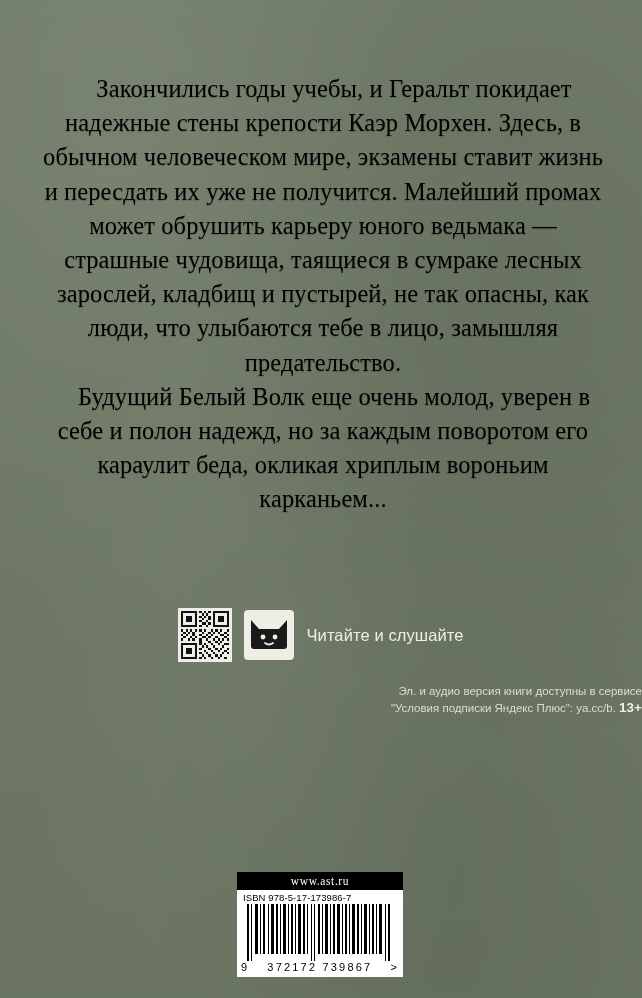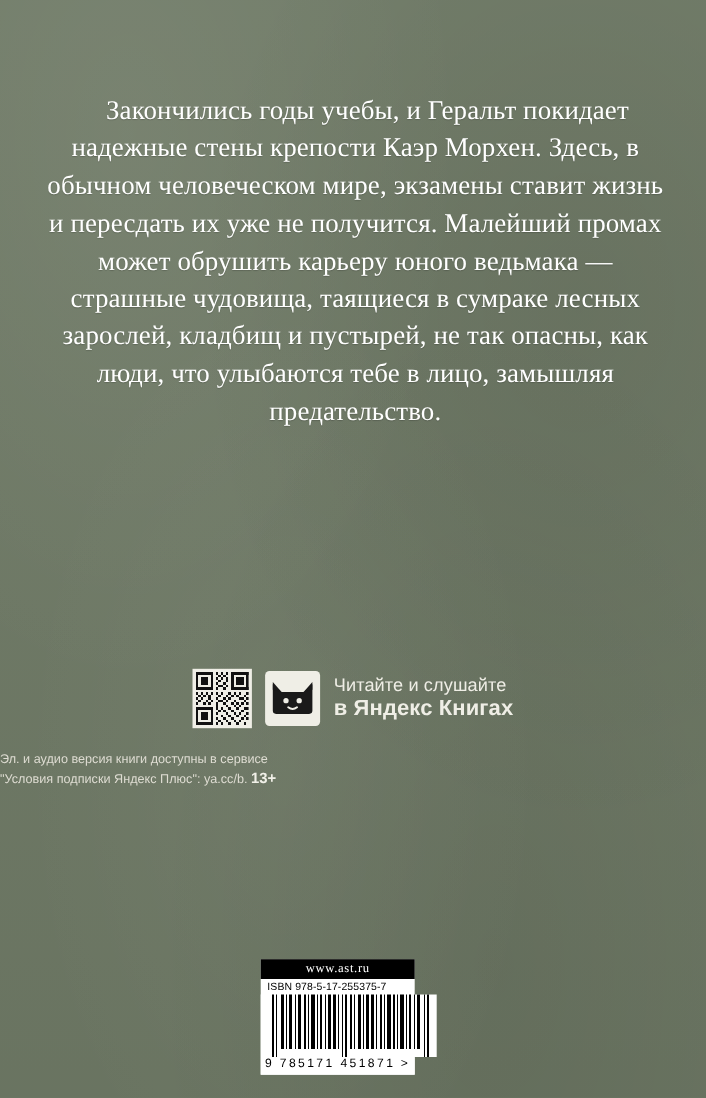--- a/index.html
+++ b/index.html
@@ -27,26 +27,25 @@
       linear-gradient(180deg, rgba(255,255,255,0.025), rgba(0,0,0,0.05));
     mix-blend-mode: normal;
   }
 
   .blurb {
     position: absolute;
     left: 40px;
     right: 36px;
     top: 72px;
     text-align: center;
-    color: #ffffff;
+    color: #000000;
     font-size: 24.5px;
     line-height: 34.2px;
     letter-spacing: 0.1px;
     text-shadow: 0 1px 1px rgba(0,0,0,0.18);
-    margin-top: 12px;
   }
   .blurb p {
     margin: 0;
   }
   .blurb p.indent {
     text-indent: 22px;
   }
 
   .promo {
     position: absolute;
@@ -95,37 +94,37 @@
     font-weight: 700;
     letter-spacing: 0.1px;
     margin-top: 1px;
   }
 
   .legal {
     position: absolute;
     left: 0;
     right: 0;
     top: 684px;
-    text-align: left;
+    text-align: right;
     color: #dedcd2;
     font-family: "Liberation Sans", sans-serif;
     font-size: 11.5px;
     line-height: 15.5px;
   }
   .legal .age {
     font-weight: 700;
     font-size: 13.5px;
     color: #f1f0e8;
   }
 
   .barcode-block {
     position: absolute;
     left: 237px;
     top: 872px;
-    width: 140px;
+    width: 166px;
     background: #ffffff;
   }
   .site-bar {
     background: #000000;
     color: #ffffff;
     text-align: center;
     font-family: "Liberation Serif", serif;
     font-size: 11.5px;
     letter-spacing: 0.6px;
     padding: 3px 0 3px;
@@ -155,20 +154,21 @@
     background: #ffffff;
   }
 </style>
 </head>
 <body>
 
 <div class="texture"></div>
 
 <div class="blurb">
   <p class="indent">Закончились годы учебы, и Геральт покидает надежные стены крепости Каэр Морхен. Здесь, в обычном человеческом мире, экзамены ставит жизнь и пересдать их уже не получится. Малейший промах может обрушить карьеру юного ведьмака — страшные чудовища, таящиеся в сумраке лесных зарослей, кладбищ и пустырей, не так опасны, как люди, что улыбаются тебе в лицо, замышляя предательство.</p>
+  <p class="indent">Будущий Белый Волк еще очень молод, уверен в себе и полон надежд, но за каждым поворотом его караулит беда, окликая хриплым вороньим карканьем...</p>
 </div>
 
 <div class="promo">
   <div class="qr">
     <svg width="48" height="48" viewBox="0 0 21 21" shape-rendering="crispEdges">
       <rect width="21" height="21" fill="#efeee6"></rect>
       <g fill="#111111">
         <rect x="0" y="0" width="7" height="1"></rect>
           <rect x="0" y="6" width="7" height="1"></rect>
         <rect x="0" y="0" width="1" height="7"></rect>
@@ -292,35 +292,34 @@
       <path d="M2 2 L2 9 L10 11 Z" fill="#1a1a1a"></path>
       <path d="M38 2 L38 9 L30 11 Z" fill="#1a1a1a"></path>
       <circle cx="14" cy="19" r="2.4" fill="#efeee6"></circle>
       <circle cx="26" cy="19" r="2.4" fill="#efeee6"></circle>
       <path d="M16 25 Q20 28 24 25" stroke="#efeee6" stroke-width="1.8" fill="none" stroke-linecap="round"></path>
     </svg>
   </div>
 
   <div class="promo-text">
     <div class="l1">Читайте и слушайте</div>
-    <div class="l2">в Яндекс Книгах</div>
   </div>
 </div>
 
 <div class="legal">
   <div>Эл. и аудио версия книги доступны в сервисе</div>
   <div>
     <span>"Условия подписки Яндекс Плюс": ya.cc/b.</span>
     <span class="age">13+</span>
   </div>
 </div>
 
 <div class="barcode-block">
   <div class="site-bar">www.ast.ru</div>
-  <div class="isbn-line">ISBN 978-5-17-255375-7</div>
+  <div class="isbn-line">ISBN 978-5-17-173986-7</div>
   <div class="bars">
     <svg width="154" height="57" viewBox="0 0 154 57" shape-rendering="crispEdges">
       <rect width="154" height="57" fill="#ffffff"></rect>
       <g fill="#000000">
         <rect x="4" y="0" width="2" height="57"></rect>
           <rect x="8" y="0" width="1" height="57"></rect>
         <rect x="12" y="0" width="3" height="50"></rect>
           <rect x="17" y="0" width="1" height="50"></rect>
         <rect x="20" y="0" width="2" height="50"></rect>
           <rect x="25" y="0" width="1" height="50"></rect>
@@ -353,16 +352,16 @@
         <rect x="129" y="0" width="2" height="50"></rect>
           <rect x="133" y="0" width="1" height="50"></rect>
         <rect x="136" y="0" width="3" height="50"></rect>
         <rect x="142" y="0" width="1" height="57"></rect>
           <rect x="145" y="0" width="2" height="57"></rect>
       </g>
     </svg>
   </div>
   <div class="barcode-digits">
     <span>9</span>
-    <span>785171 451871</span>
+    <span>372172 739867</span>
     <span>&gt;</span>
   </div>
 </div>
 
 </body></html>

